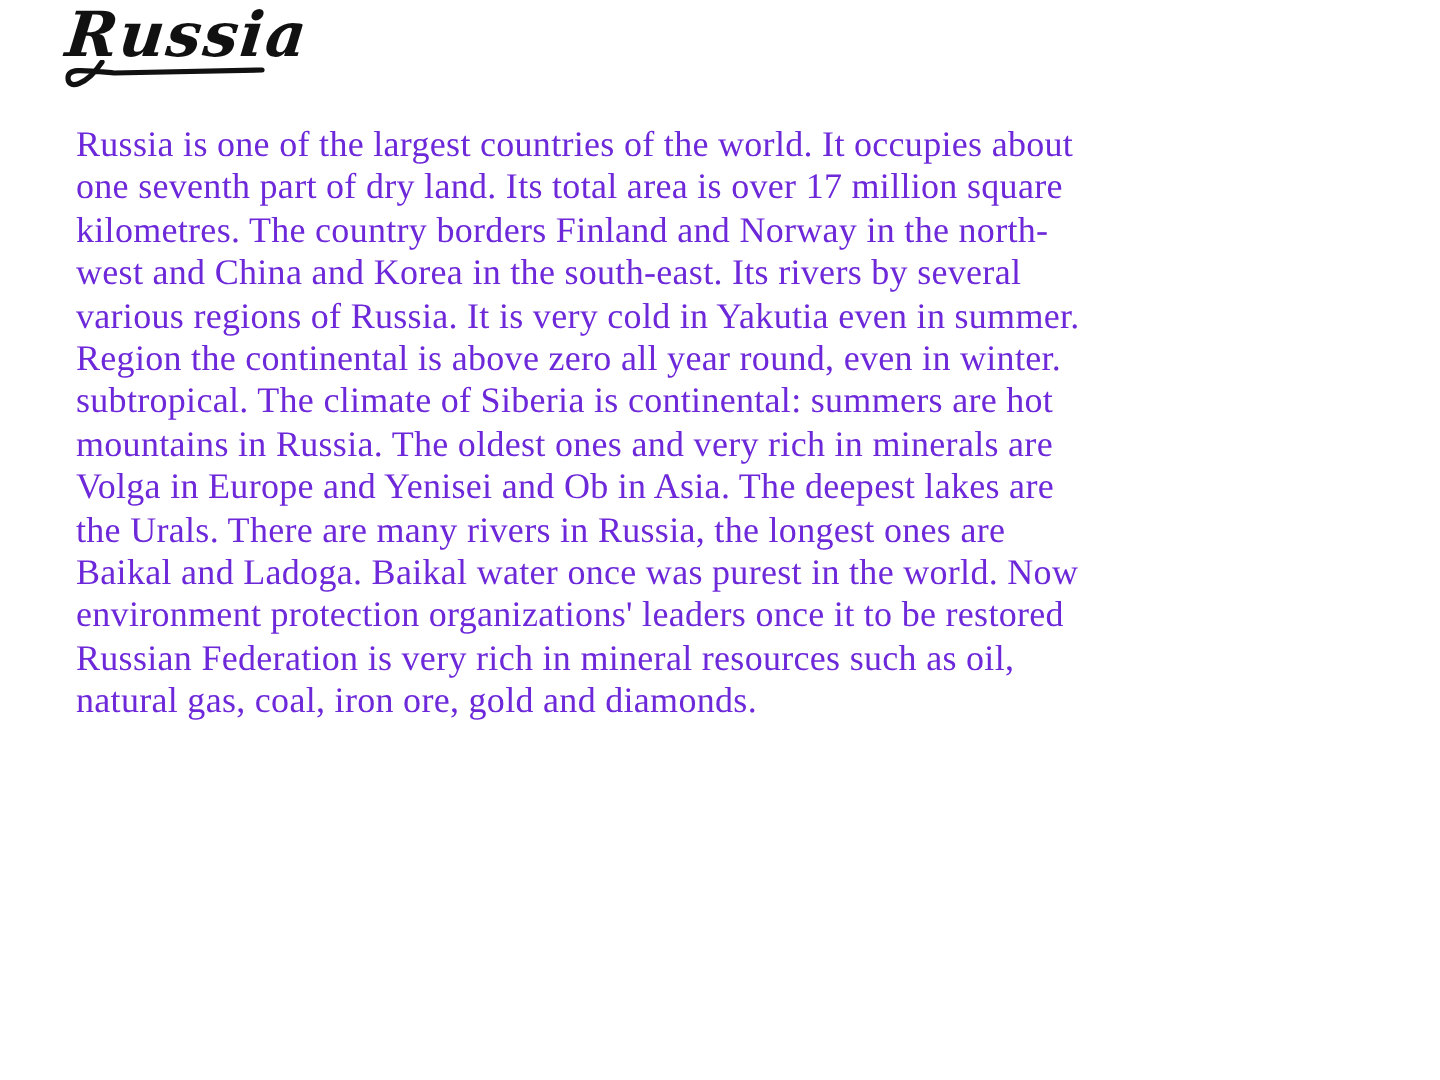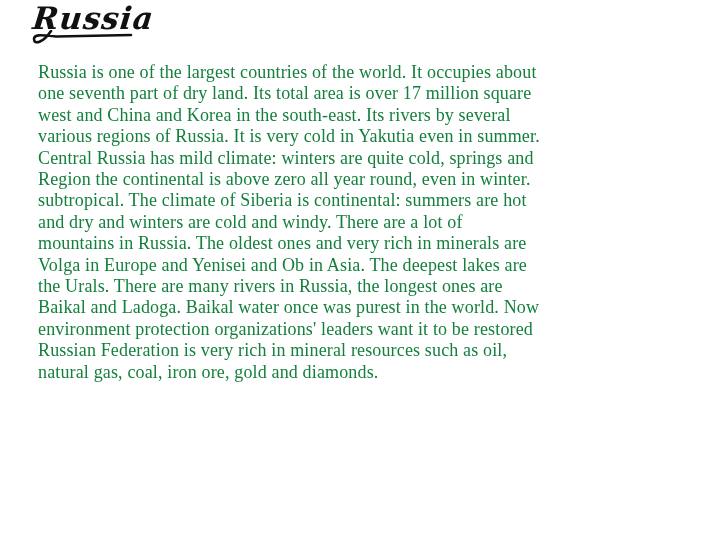--- a/index.html
+++ b/index.html
@@ -36,21 +36,21 @@
   .title-underline {
     display: block;
     margin-top: -6px;
     margin-left: -2px;
   }
   .doc-body {
     position: absolute;
     left: 38px;
     top: 62px;
     width: 640px;
-    color: #15803d;
+    color: #6d28d9;
     font-size: 18px;
     line-height: 21.4px;
     letter-spacing: 0.15px;
   }
   .text-line {
     white-space: pre;
   }
 </style>
 </head>
 <body>
@@ -60,28 +60,27 @@
   <div class="title-wrap">
     <span class="title-text">Russia</span>
     <svg class="title-underline" width="104" height="16" viewBox="0 0 104 16">
       <path d="M20,1 C12,13 3,15 3,9 C3,4 10,5 26,6.5 L100,5" fill="none" stroke="#111111" stroke-width="2.6" stroke-linecap="round"></path>
     </svg>
   </div>
 
   <div class="doc-body">
       <div class="text-line">Russia is one of the largest countries of the world. It occupies about</div>
       <div class="text-line">one seventh part of dry land. Its total area is over 17 million square</div>
+      <div class="text-line">kilometres. The country borders Finland and Norway in the north-</div>
       <div class="text-line">west and China and Korea in the south-east. Its rivers by several</div>
       <div class="text-line">various regions of Russia. It is very cold in Yakutia even in summer.</div>
-      <div class="text-line">Central Russia has mild climate: winters are quite cold, springs and</div>
       <div class="text-line">Region the continental is above zero all year round, even in winter.</div>
       <div class="text-line">subtropical. The climate of Siberia is continental: summers are hot</div>
-      <div class="text-line">and dry and winters are cold and windy. There are a lot of</div>
       <div class="text-line">mountains in Russia. The oldest ones and very rich in minerals are</div>
       <div class="text-line">Volga in Europe and Yenisei and Ob in Asia. The deepest lakes are</div>
       <div class="text-line">the Urals. There are many rivers in Russia, the longest ones are</div>
       <div class="text-line">Baikal and Ladoga. Baikal water once was purest in the world. Now</div>
-      <div class="text-line">environment protection organizations' leaders want it to be restored</div>
+      <div class="text-line">environment protection organizations' leaders once it to be restored</div>
       <div class="text-line">Russian Federation is very rich in mineral resources such as oil,</div>
       <div class="text-line">natural gas, coal, iron ore, gold and diamonds.</div>
     </div>
 
 </div>
 
 </body></html>

